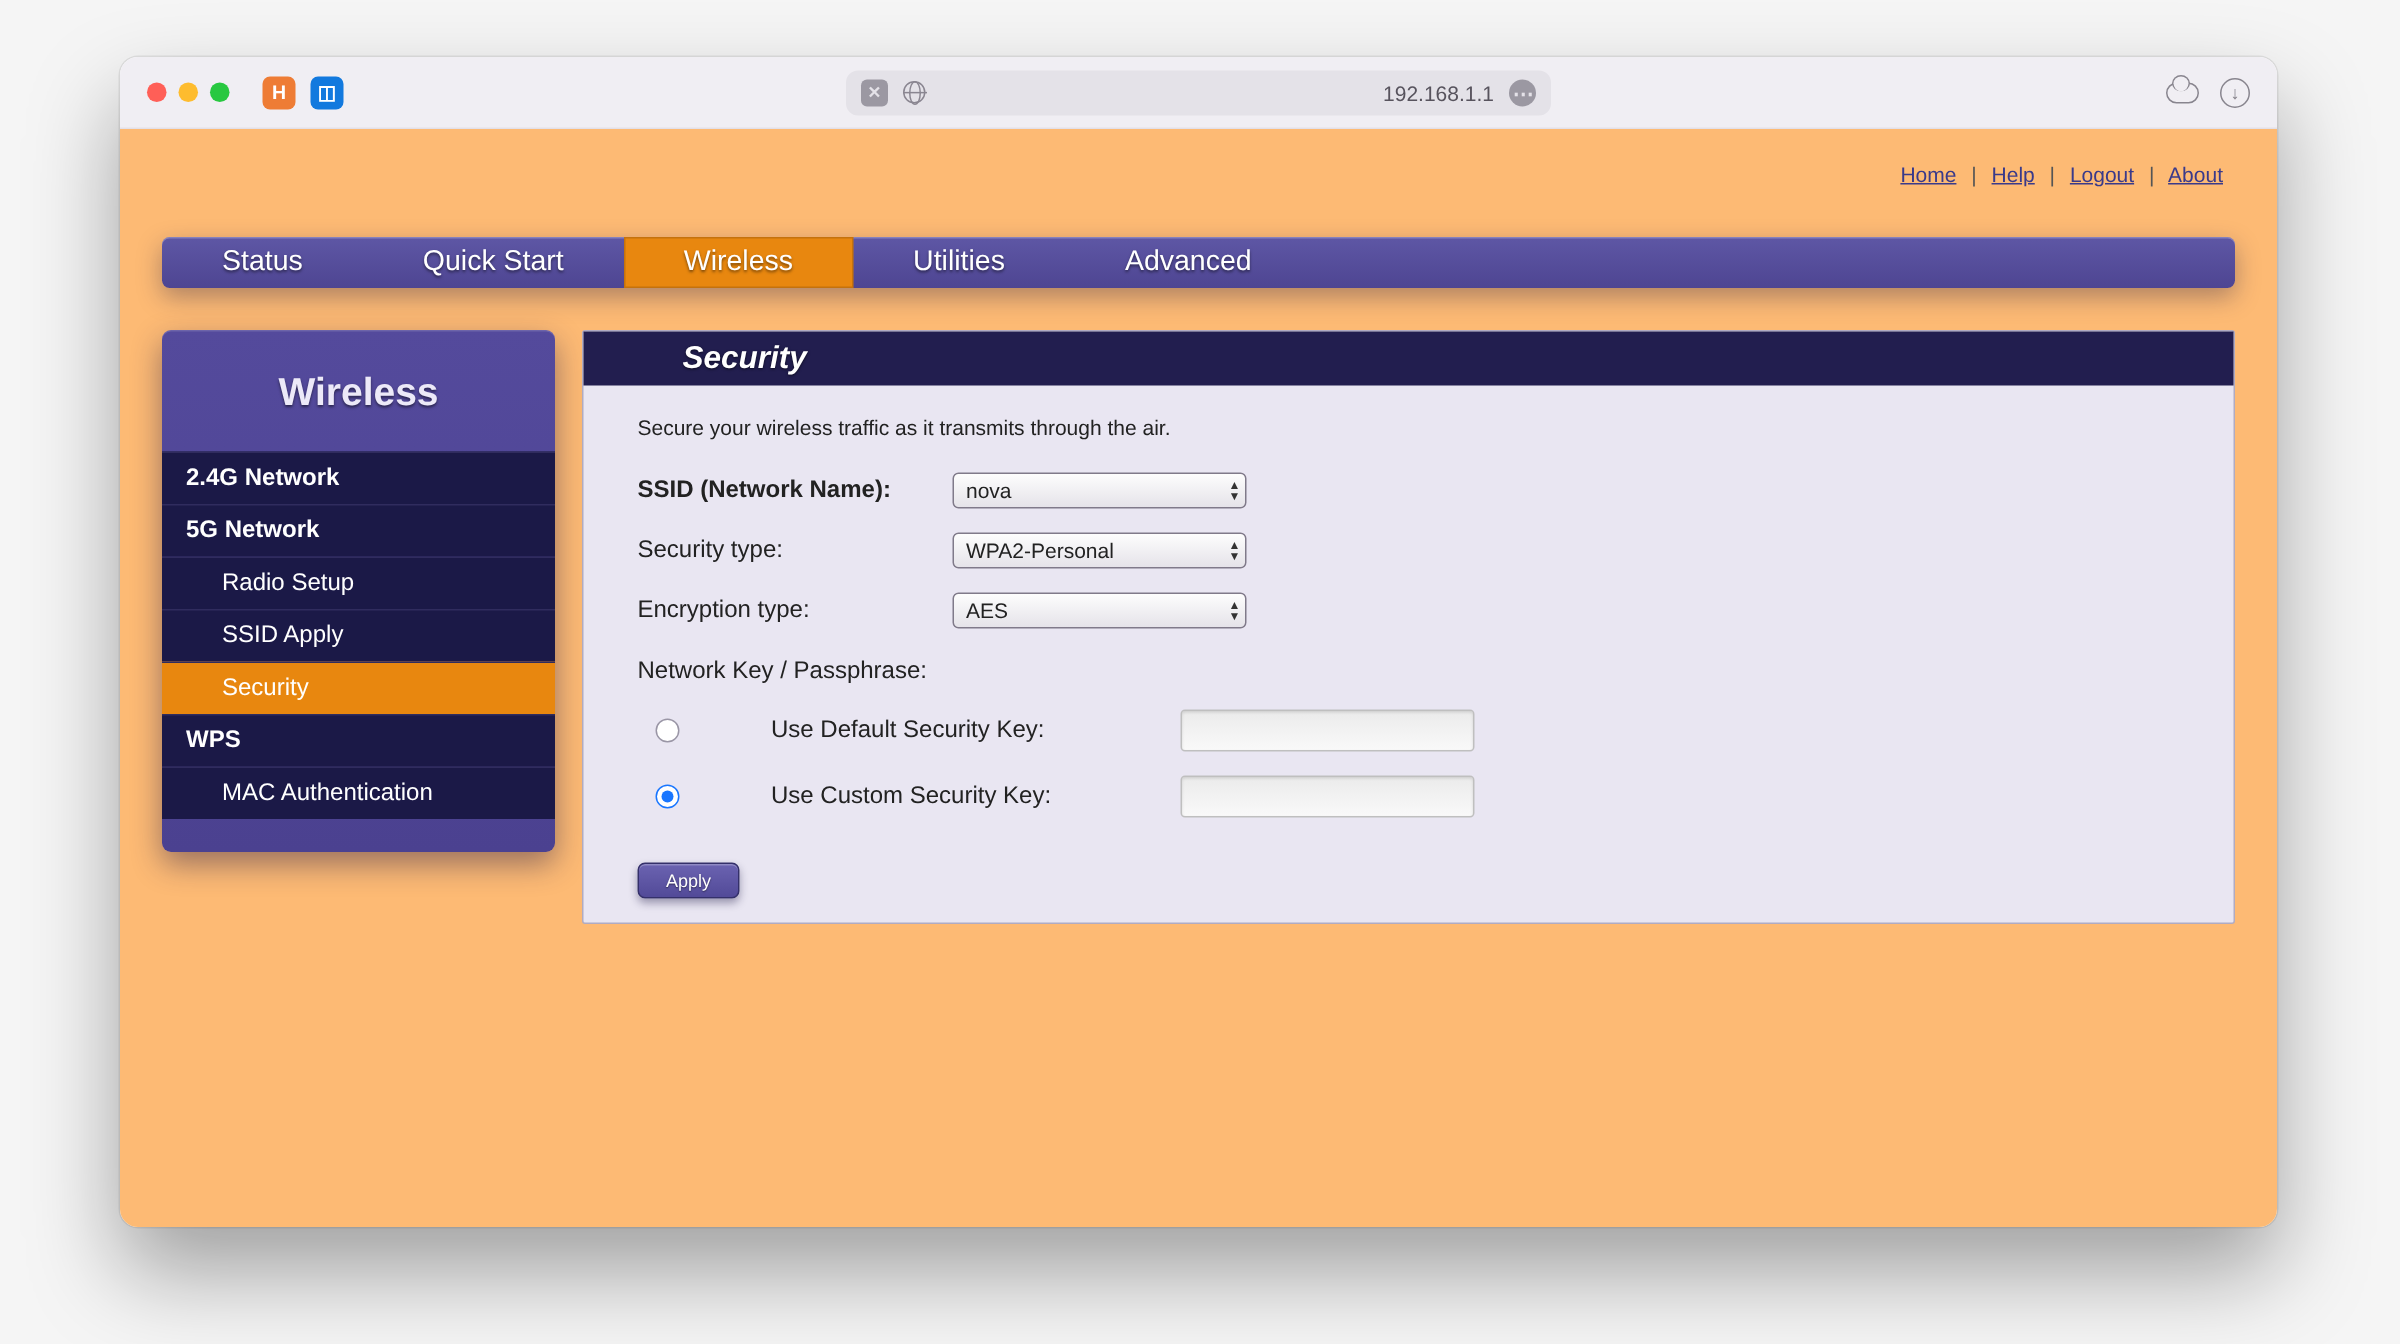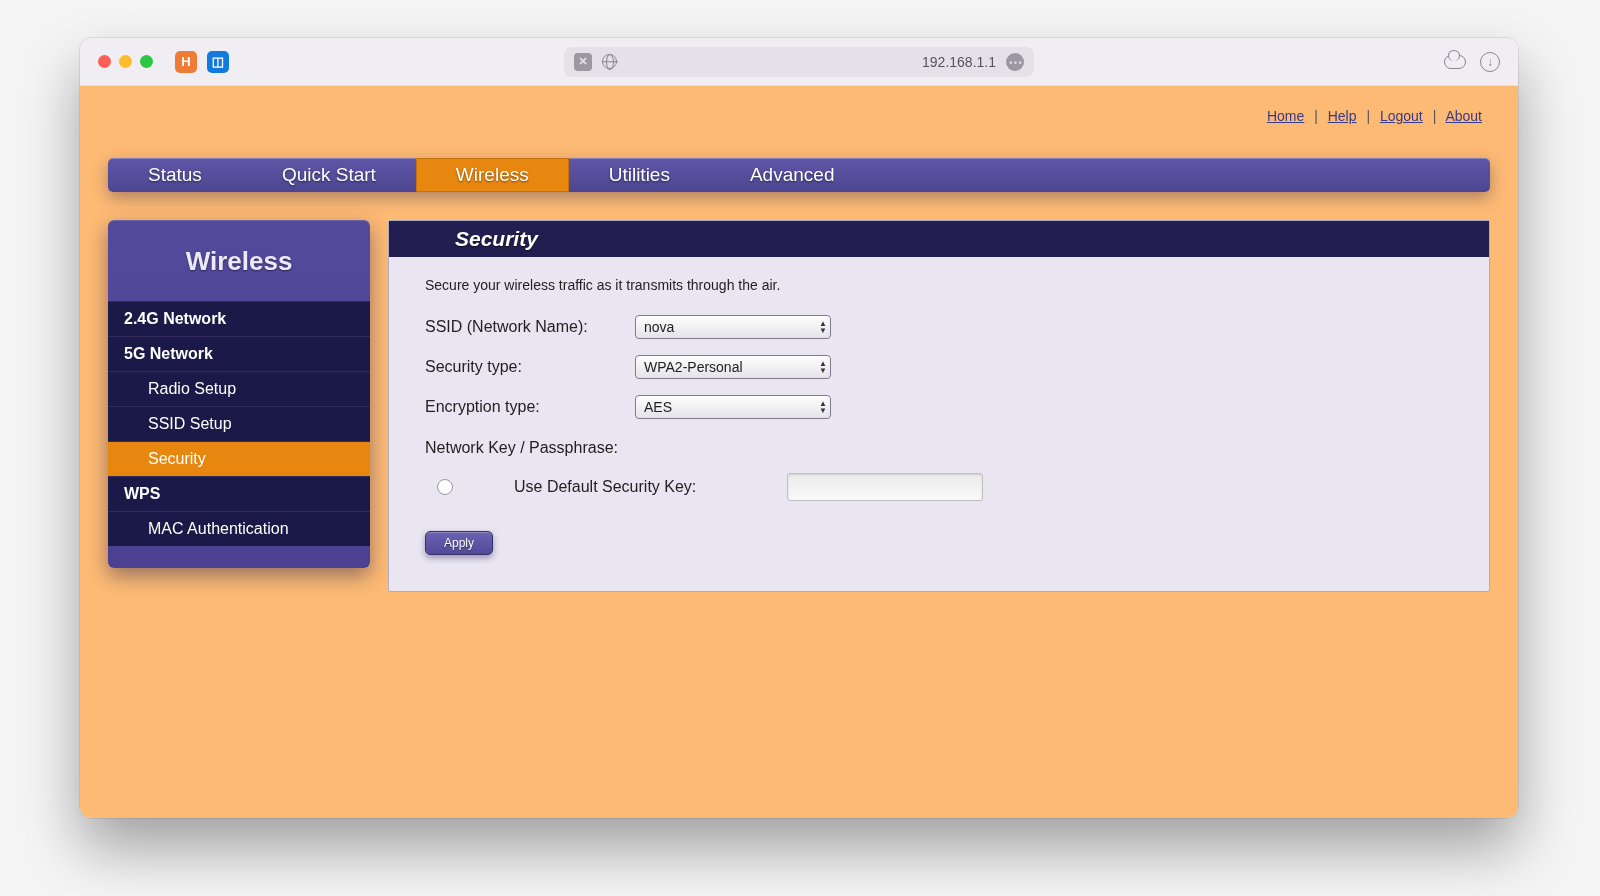--- a/index.html
+++ b/index.html
@@ -150,25 +150,25 @@
     }
     .panel-header {
       background: #221e4f;
       color: #fff;
       padding: 6px 0 6px 66px;
       font-size: 21px;
       font-weight: 700;
       font-style: italic;
       text-shadow: 0 1px 2px rgba(0,0,0,0.6);
     }
-    .panel-body { padding: 20px 36px 36px; color: #222; }
+    .panel-body { padding: 20px 36px 16px; color: #222; }
     .intro { font-size: 14px; margin-bottom: 22px; }
     .form-row { display: flex; align-items: center; margin-bottom: 16px; }
     .form-label { width: 210px; font-size: 16px; }
-    .form-label.bold { font-weight: 400; }
+    .form-label.bold { font-weight: 700; }
     .select-wrap {
       position: relative;
       width: 196px;
     }
     .faux-select {
       width: 100%; height: 24px;
       background: linear-gradient(#fdfdfd, #e5e3e9);
       border: 1px solid #807a8a;
       border-radius: 4px;
       padding: 0 24px 0 8px;
@@ -259,21 +259,21 @@
       <div class="tab">Utilities</div>
       <div class="tab">Advanced</div>
     </div>
 
     <div class="columns">
       <div class="sidebar">
         <div class="sidebar-title">Wireless</div>
         <div class="sb-item bold">2.4G Network</div>
         <div class="sb-item bold">5G Network</div>
         <div class="sb-item sb-sub">Radio Setup</div>
-        <div class="sb-item sb-sub">SSID Setup</div>
+        <div class="sb-item sb-sub">SSID Apply</div>
         <div class="sb-item sb-sub active">Security</div>
         <div class="sb-item bold">WPS</div>
         <div class="sb-item sb-sub">MAC Authentication</div>
         <div class="sb-footer"></div>
       </div>
 
       <div class="panel">
         <div class="panel-header">Security</div>
         <div class="panel-body">
           <div class="intro">Secure your wireless traffic as it transmits through the air.</div>
@@ -318,19 +318,24 @@
           </div>
 
           <div class="section-label">Network Key / Passphrase:</div>
 
           <div class="radio-row">
             <div class="radio"></div>
             <div class="radio-label">Use Default Security Key:</div>
             <input class="text-input" type="text" value="" style="">
           </div>
 
+          <div class="radio-row">
+            <div class="radio checked"></div>
+            <div class="radio-label">Use Custom Security Key:</div>
+            <input class="text-input" type="text" value="" style="">
+          </div>
 
           <button class="apply-btn">Apply</button>
         </div>
       </div>
     </div>
   </div>
 </div>
 
 </body></html>

